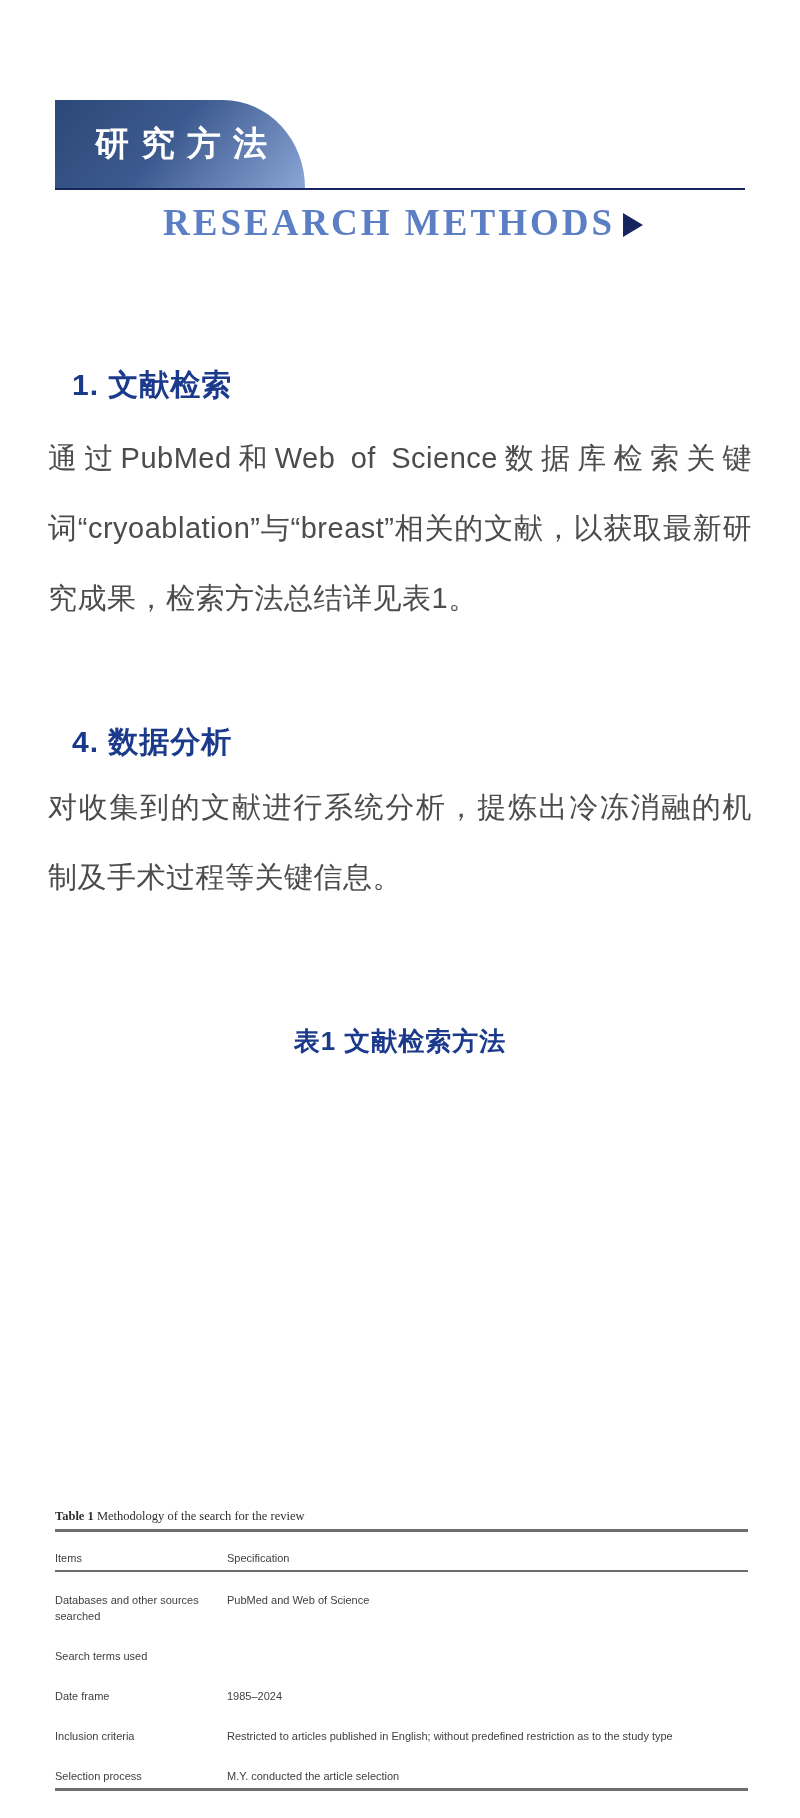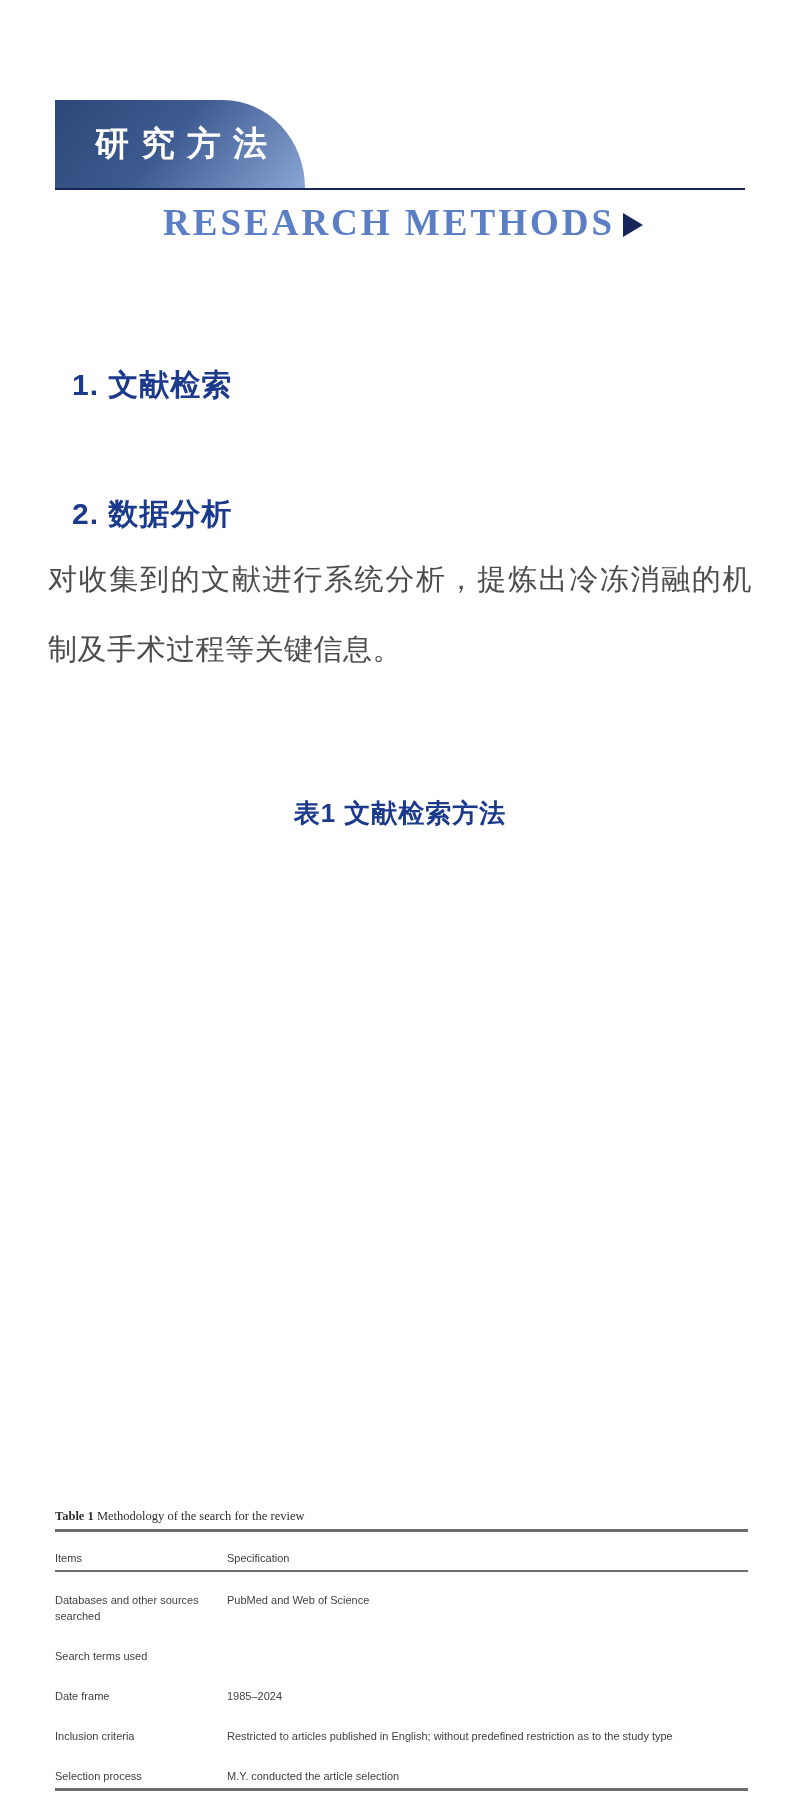--- a/index.html
+++ b/index.html
@@ -113,22 +113,23 @@
 
   <div class="subtitle-row">
     <span class="subtitle-text">RESEARCH METHODS</span>
     <span class="arrow-right"></span>
   </div>
 
   <div class="content">
 
 
     <h2 class="sec-heading h-sec1">1. 文献检索</h2>
+    <p class="body-para p-sec1">通过PubMed和Web of Science数据库检索关键词“cryoablation”与“breast”相关的文献，以获取最新研究成果，检索方法总结详见表1。</p>
 
-    <h2 class="sec-heading h-sec2">2. 数据分析</h2>
+    <h2 class="sec-heading h-sec2">4. 数据分析</h2>
     <p class="body-para p-sec2">对收集到的文献进行系统分析，提炼出冷冻消融的机制及手术过程等关键信息。</p>
 
     <div class="cn-table-caption">表1  文献检索方法</div>
   </div>
 
   <div class="sci-table-wrap">
     <div class="sci-caption"><b>Table 1</b><span> Methodology of the search for the review</span></div>
 
     <div class="sci-table">
       <div class="trow thead-row">

